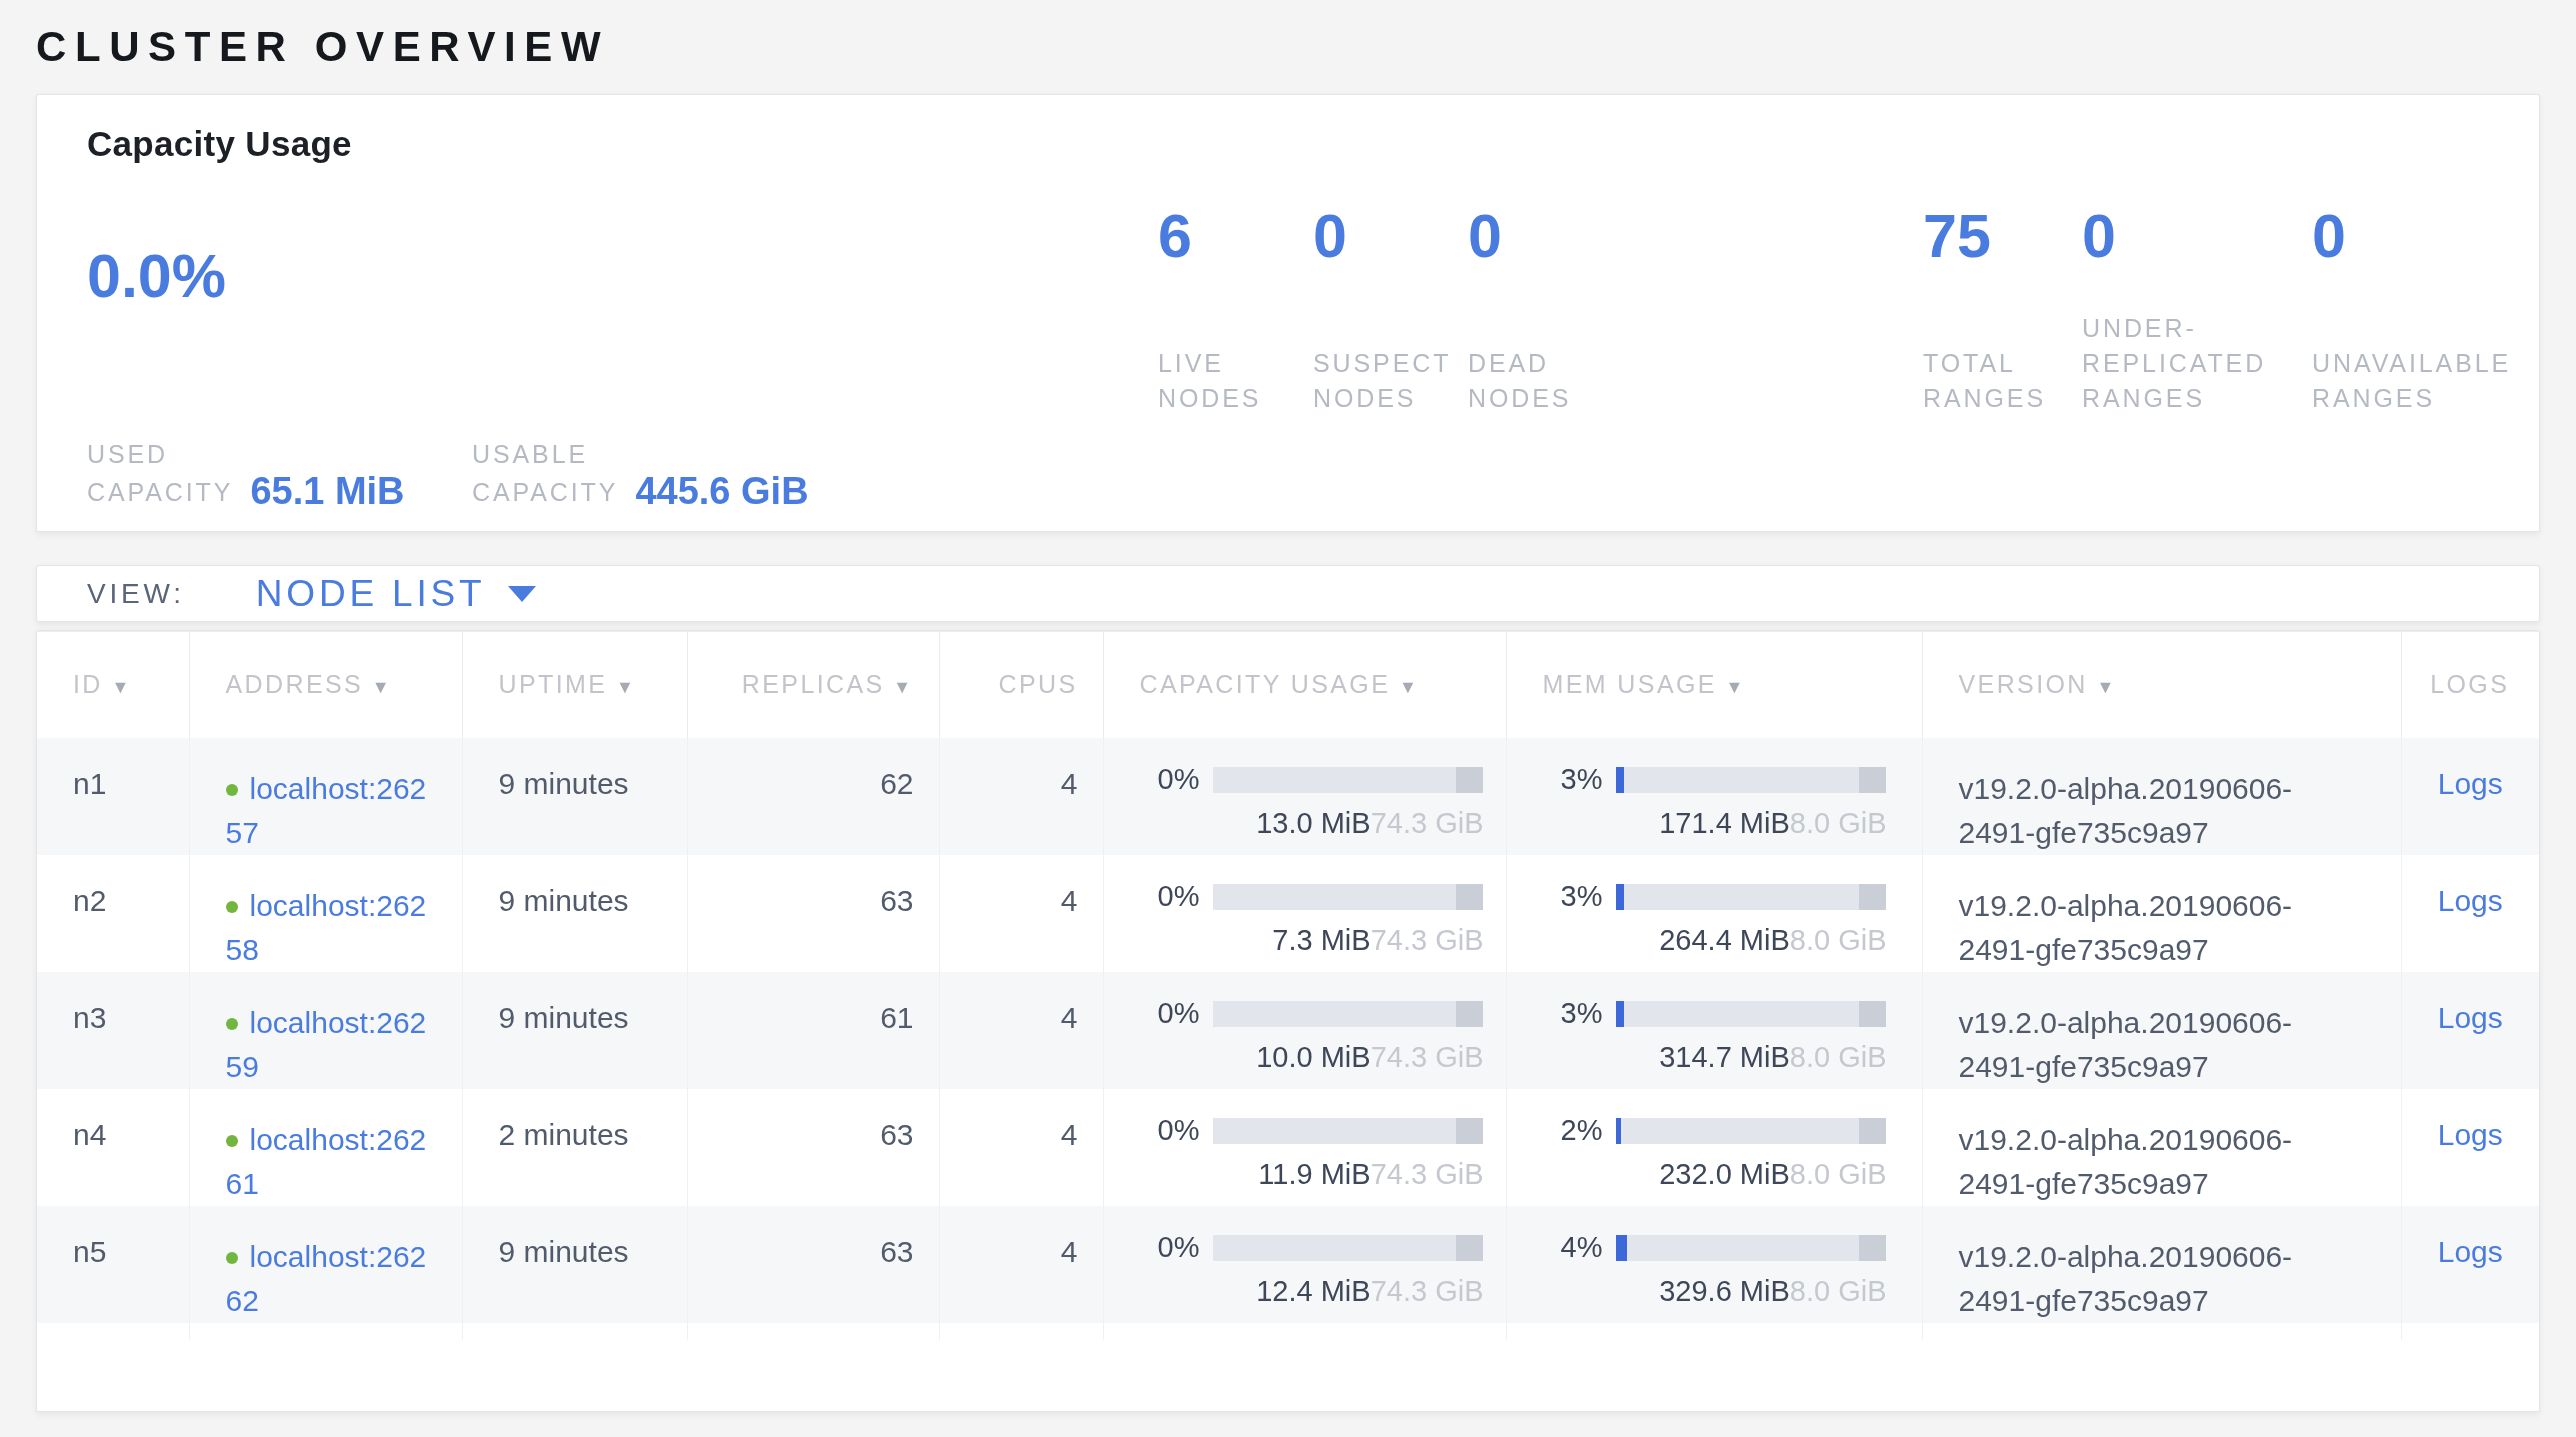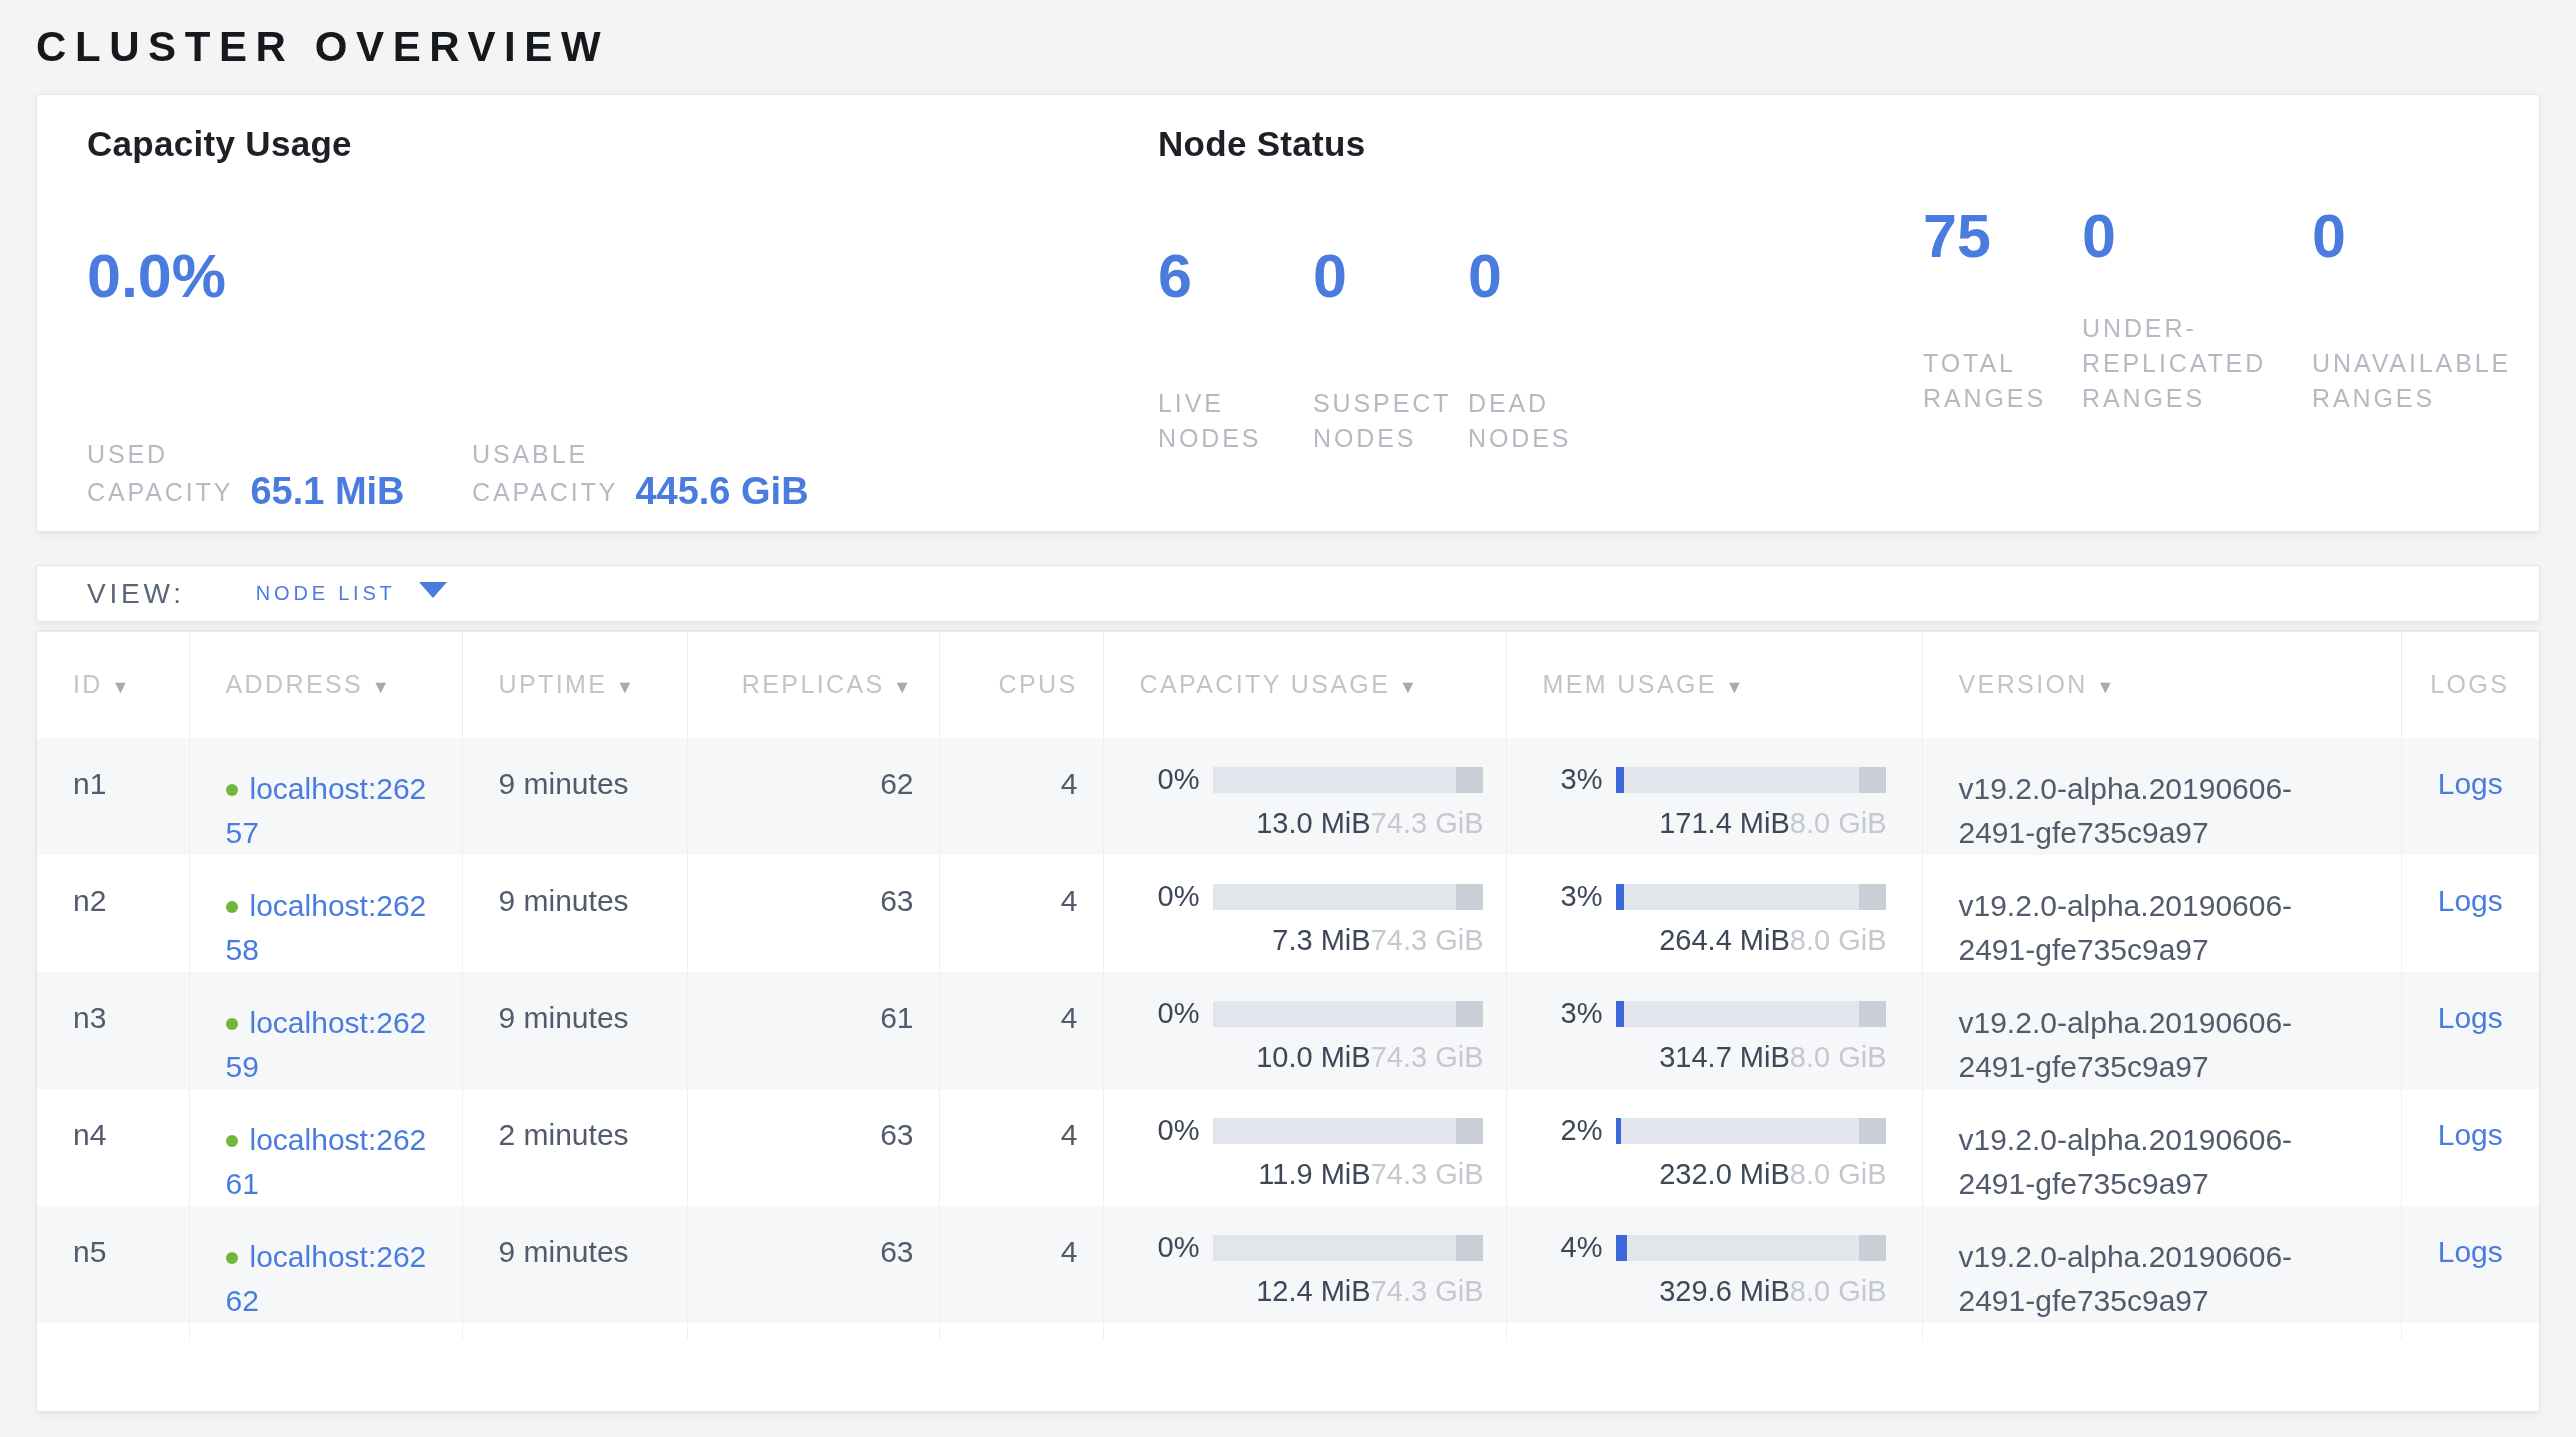--- a/index.html
+++ b/index.html
@@ -71,22 +71,22 @@
     font-size:25px; line-height:35px; letter-spacing:2.9px; color:#b5b9c1; white-space:nowrap;
   }
 
   
   .view-card {
     margin-top:33px; height:57px;
     display:flex; align-items:center; padding-left:50px;gap:44px;
   }
   .view-label { font-size:28px; letter-spacing:3.8px; color:#5a657a; }
   .view-select {
-    margin-left:27px; display:flex; cursor:pointer;
-    font-size:20px; letter-spacing:3.8px; color:#4a7ce0;
+    margin-left:27px; display:flex; align-items:center; cursor:pointer;
+    font-size:37px; letter-spacing:3.8px; color:#4a7ce0;
   }
   .caret-down {
     margin-left:23px; width:0; height:0;
     border-left:14.4px solid transparent; border-right:14.4px solid transparent;
     border-top:16.3px solid #4a7ce0;
   }
 
   
   .table-card { margin-top:7.7px; height:782px; overflow:hidden; }
   .table-heading { height:82px; display:flex; align-items:center; padding-left:50px; }
@@ -167,21 +167,20 @@
           <div class="stat-label">
             <div>USABLE</div>
             <div>CAPACITY</div>
           </div>
           <div class="stat-value">445.6 GiB</div>
         </div>
       </div>
     </div>
 
     <div class="node-section">
-      <h2 class="section-title">Node Status</h2>
       <div class="stat-cols">
         <div class="stat-col">
           <div class="stat-num">6</div>
           <div class="stat-lines">
             <div>LIVE</div>
             <div>NODES</div>
           </div>
         </div>
         <div class="stat-col">
           <div class="stat-num">0</div>

